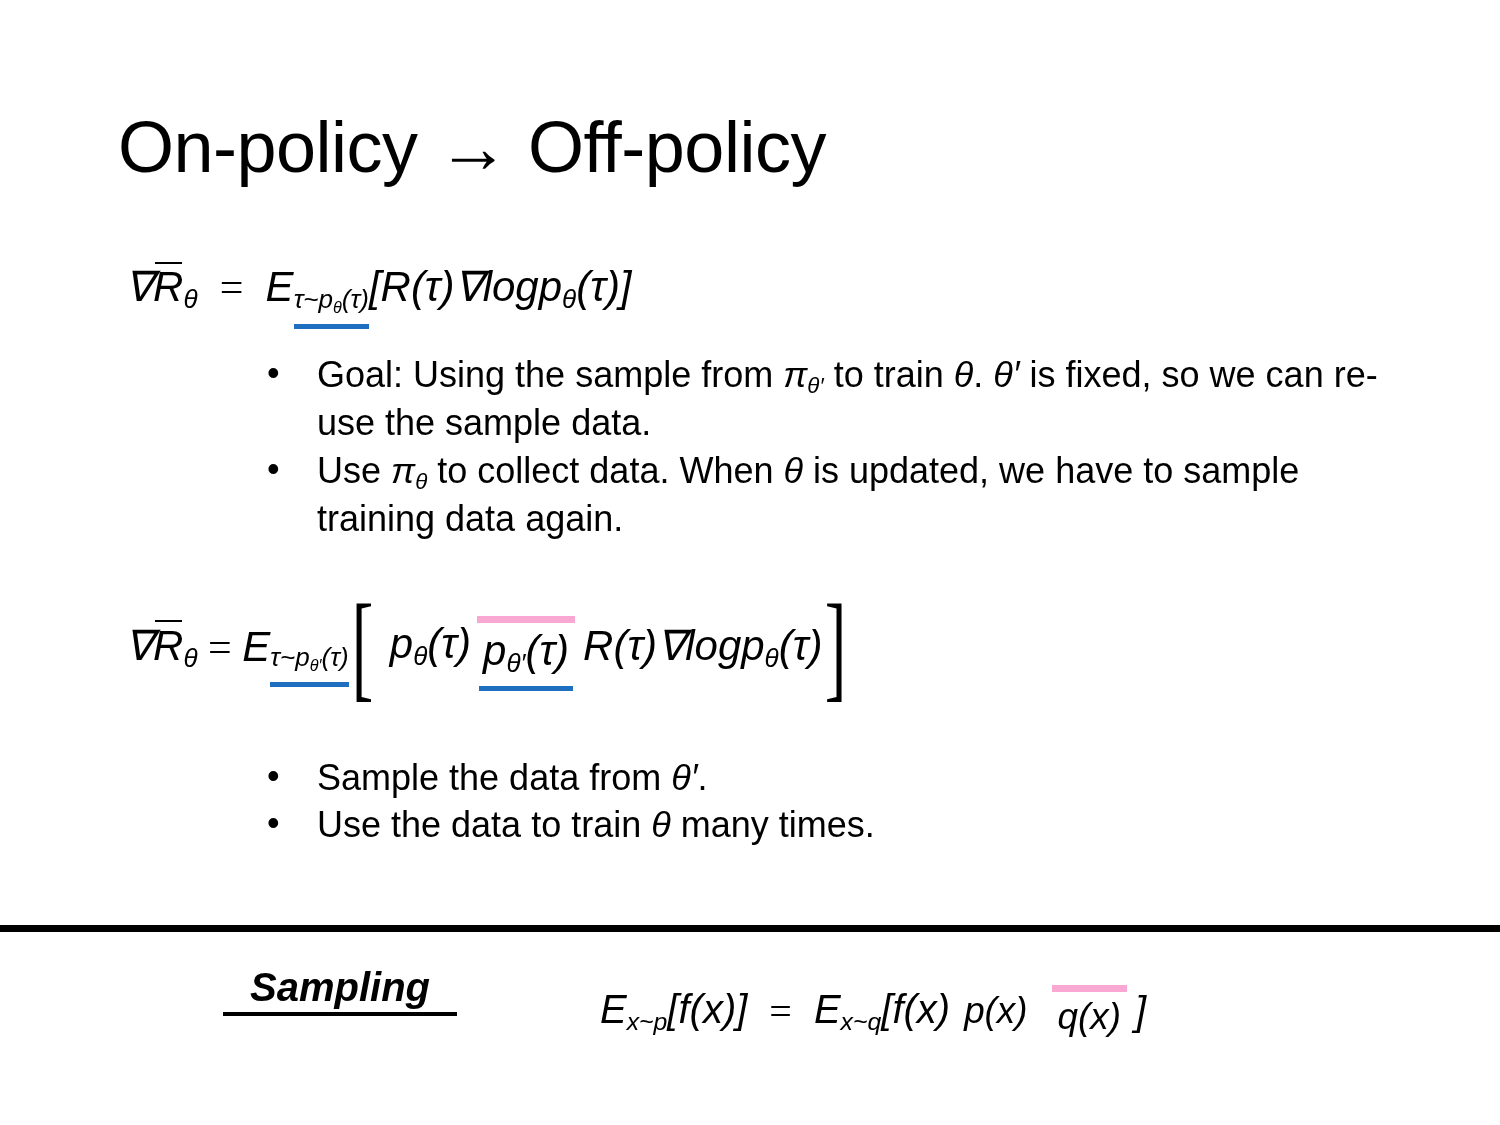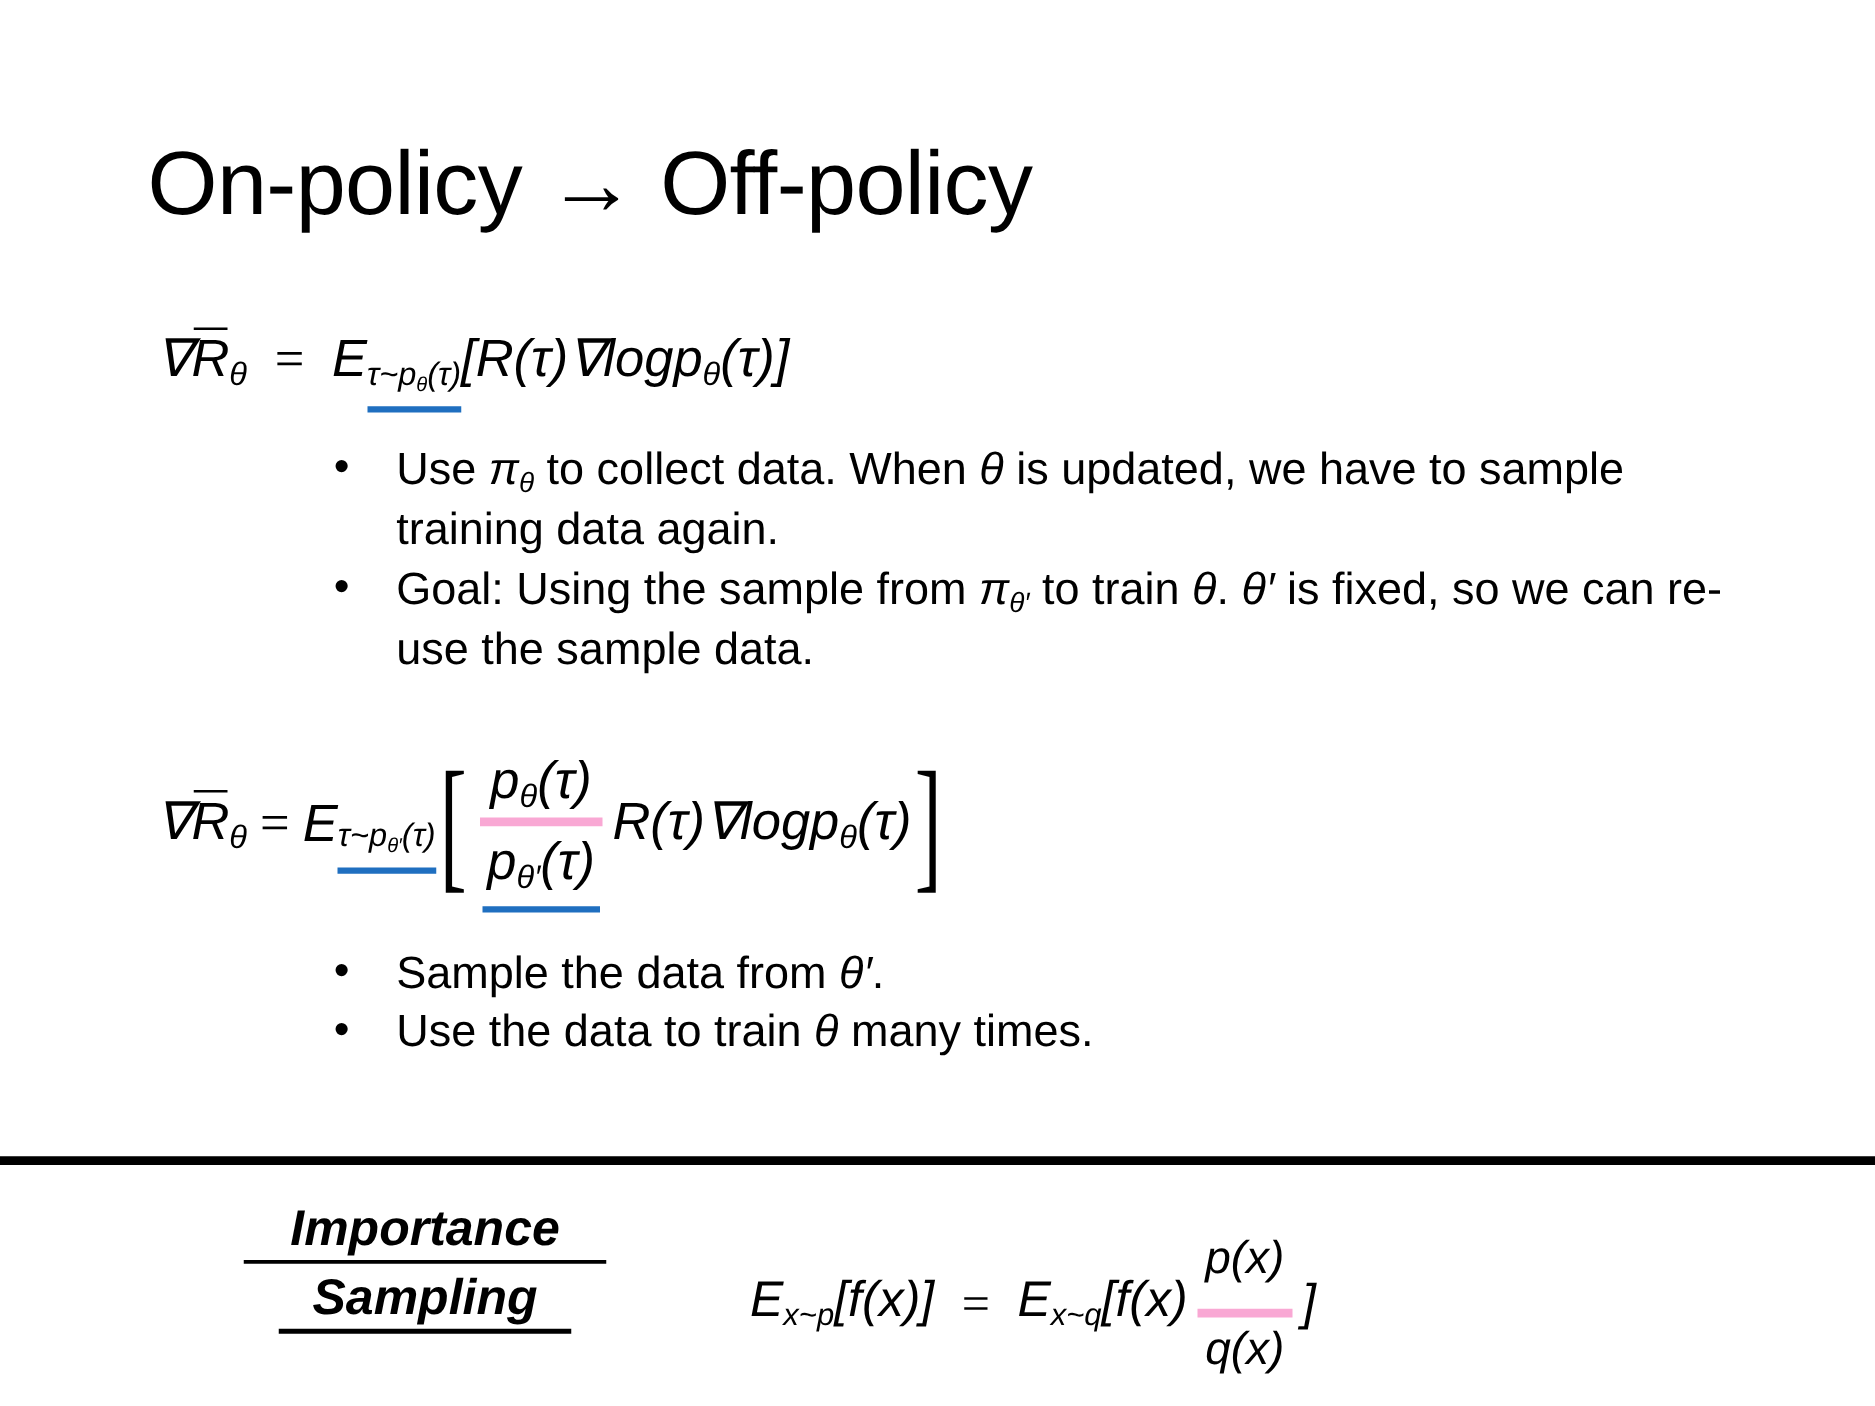--- a/index.html
+++ b/index.html
@@ -129,21 +129,21 @@
     font-size: 118px;
     font-family: "Liberation Serif", serif;
     font-weight: 300;
     line-height: 0.8;
     display: inline-block;
     transform: scaleX(0.55);
     margin: 0 -6px;
   }
   .frac {
     display: inline-flex;
-    flex-direction: column;
+    flex-direction: row;
     align-items: center;
     vertical-align: middle;
     margin: 0 8px;
     font-size: 1em;
   }
   .frac .num {
     padding: 0 6px 2px 6px;
   }
   .frac .den {
     padding: 4px 6px 0 6px;
@@ -230,22 +230,22 @@
   <div class="title">On-policy → Off-policy</div>
 
   <div class="eq1">
     <span class="math">∇<span class="bar-wrap">R</span><sub class="s">θ</sub></span>
     <span class="mathup">&nbsp;=&nbsp;</span>
     <span class="math">E</span><span class="uline-blue"><sub class="s"><span class="math">τ~p<sub class="s">θ</sub>(τ)</span></sub></span><span class="math">[R(τ)∇logp<sub class="s">θ</sub>(τ)]</span>
   </div>
 
   <div class="bullets1">
     <ul class="b">
+      <li>Goal: Using the sample from <span class="math">π<sub class="s">θ′</sub></span> to train <span class="math">θ</span>. <span class="math">θ′</span> is fixed, so we can re-use the sample data.</li>
       <li>Use <span class="math">π<sub class="s">θ</sub></span> to collect data. When <span class="math">θ</span> is updated, we have to sample training data again.</li>
-      <li>Goal: Using the sample from <span class="math">π<sub class="s">θ′</sub></span> to train <span class="math">θ</span>. <span class="math">θ′</span> is fixed, so we can re-use the sample data.</li>
     </ul>
   </div>
 
   <div class="eq2">
     <span class="math">∇<span class="bar-wrap">R</span><sub class="s">θ</sub></span>
     <span class="mathup">&nbsp;=&nbsp;</span>
     <span class="math">E</span>
       <span class="uline-blue"><sub class="s"><span class="math">τ~p<sub class="s">θ′</sub>(τ)</span></sub></span>
     <span class="bigbr">[</span>
     <span class="frac">
@@ -259,21 +259,20 @@
   <div class="bullets2">
     <ul class="b">
       <li>Sample the data from <span class="math">θ′</span>.</li>
       <li>Use the data to train <span class="math">θ</span> many times.</li>
     </ul>
   </div>
 
   <div class="divider"></div>
 
   <div class="imp-label">
-    <span class="l1">Importance</span>
     <span class="l2">Sampling</span>
   </div>
 
   <div class="eq3">
     <span class="math">E<sub class="s">x~p</sub>[f(x)]</span>
     <span class="gap"></span>
     <span class="mathup">=</span>
     <span class="gap"></span>
     <span class="math">E<sub class="s">x~q</sub>[f(x)</span>
     <span class="frac sm">

